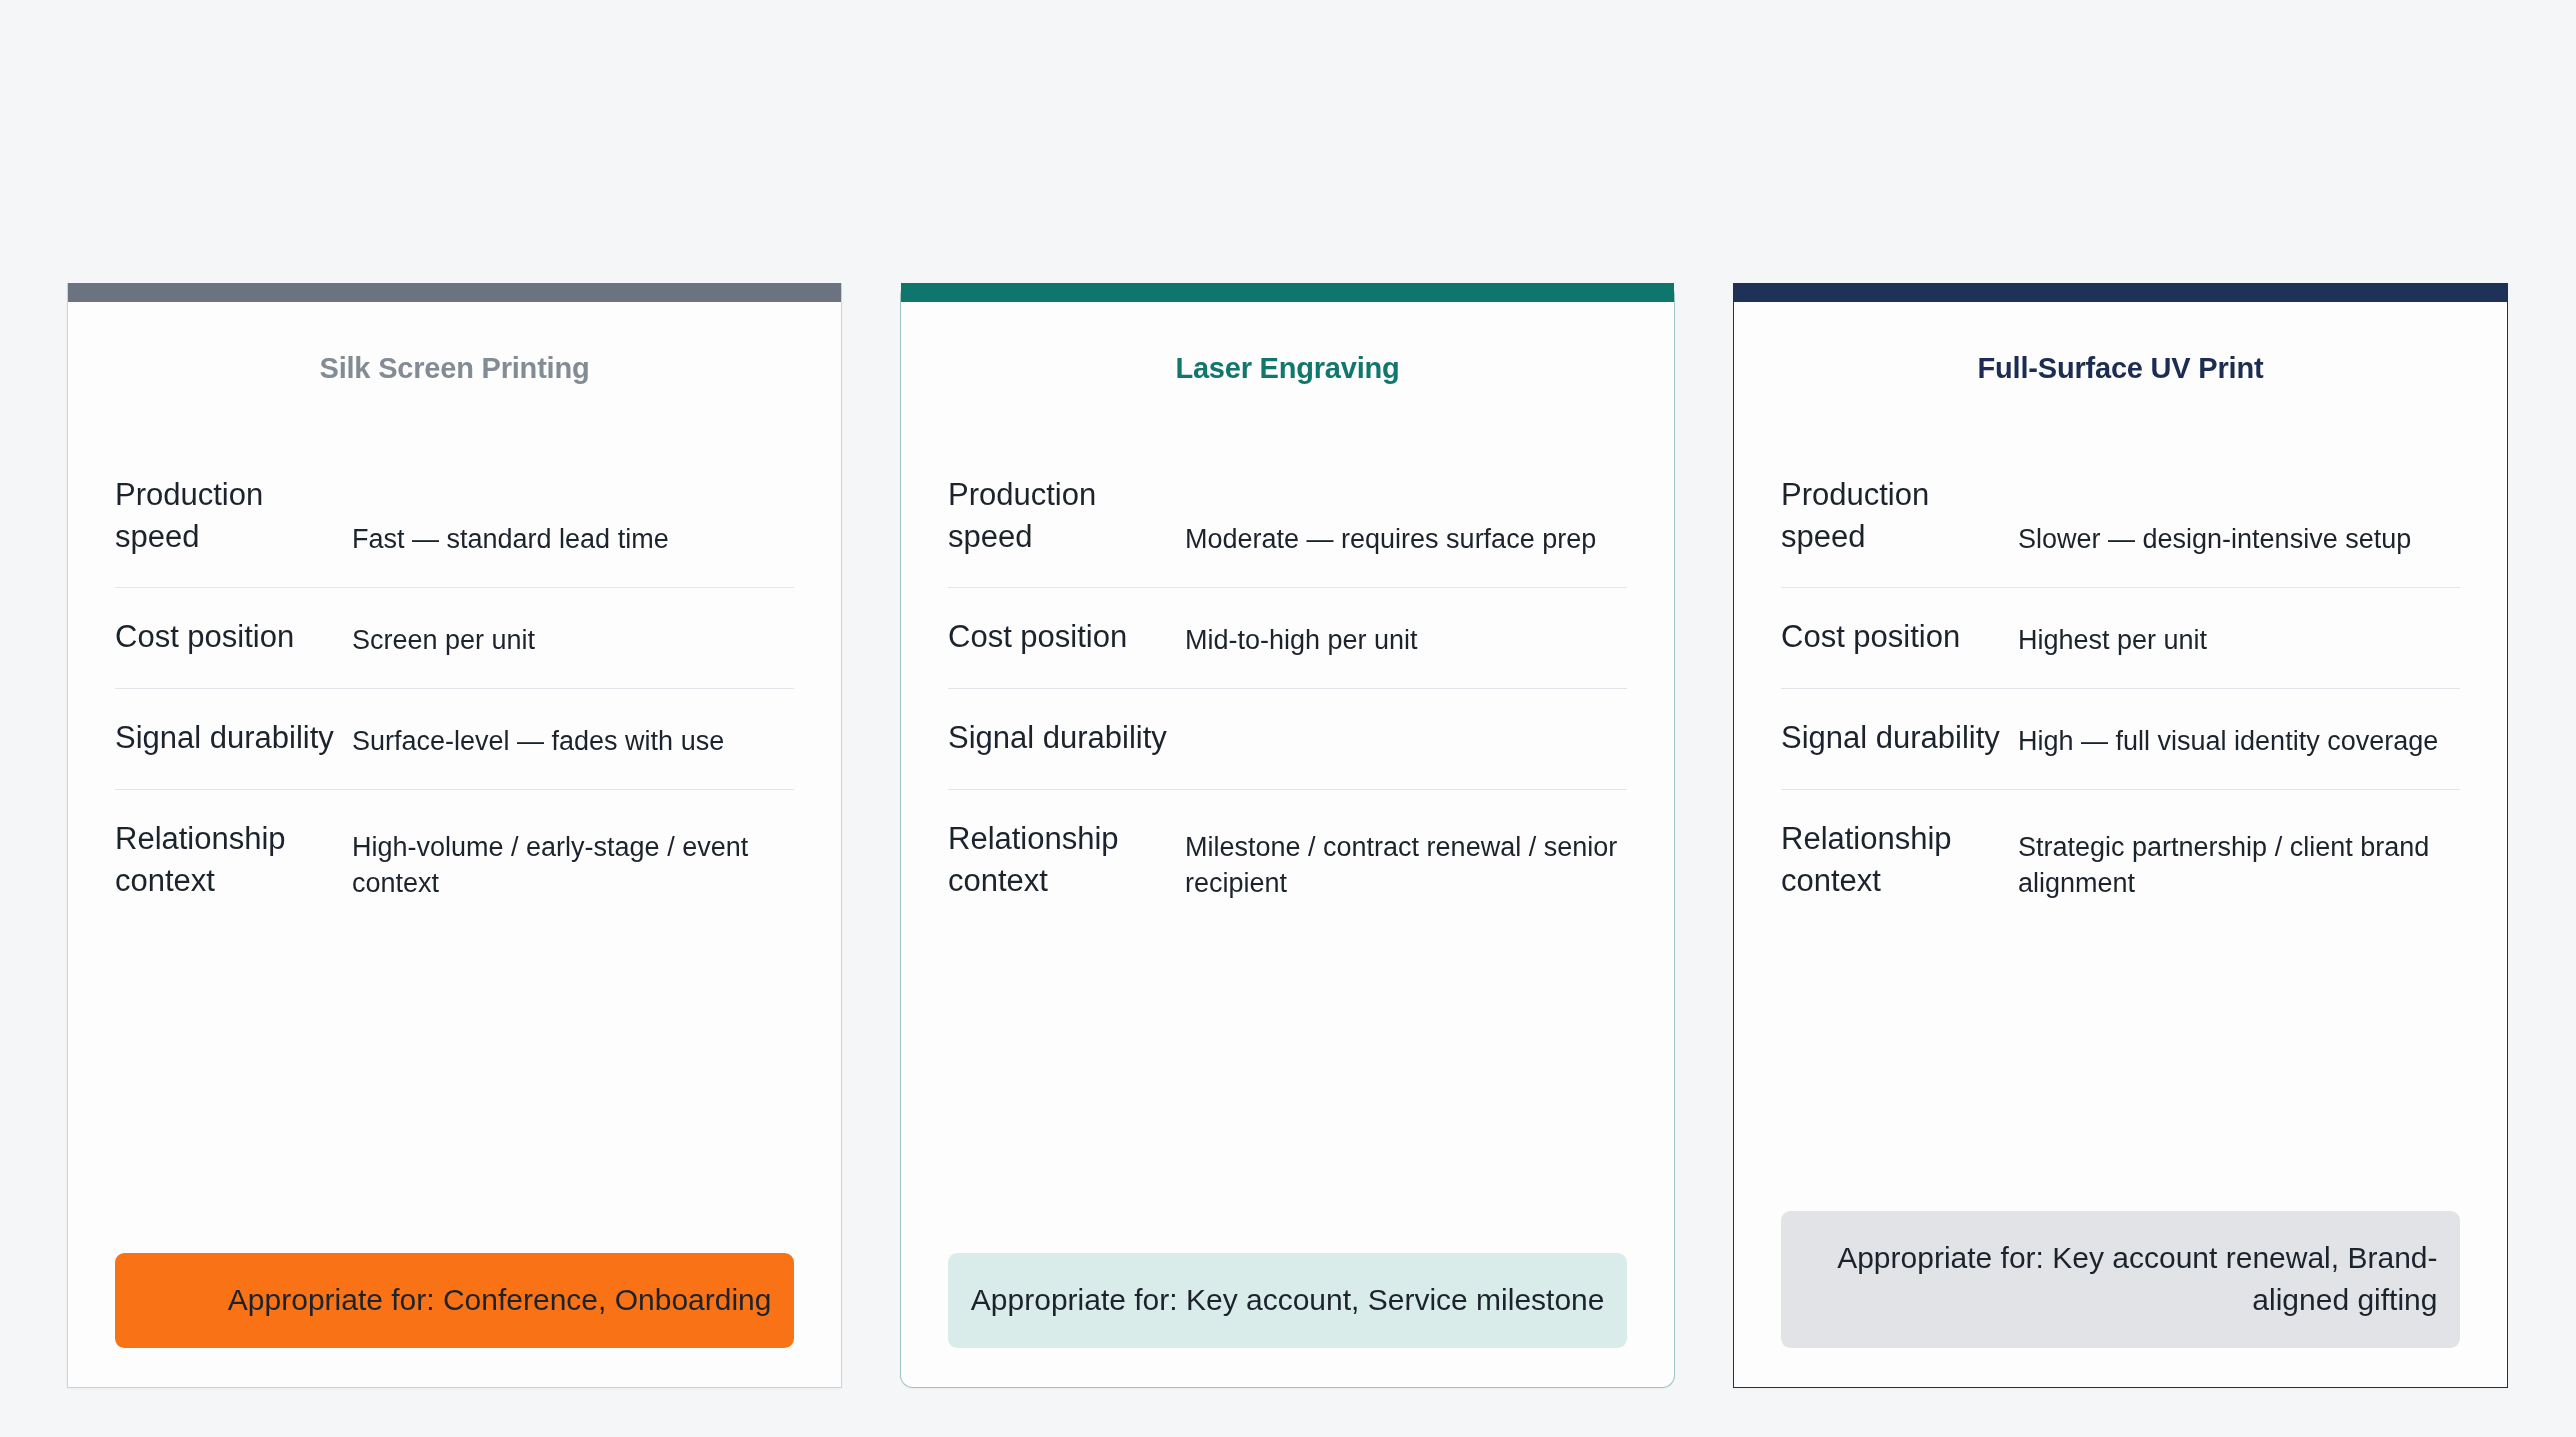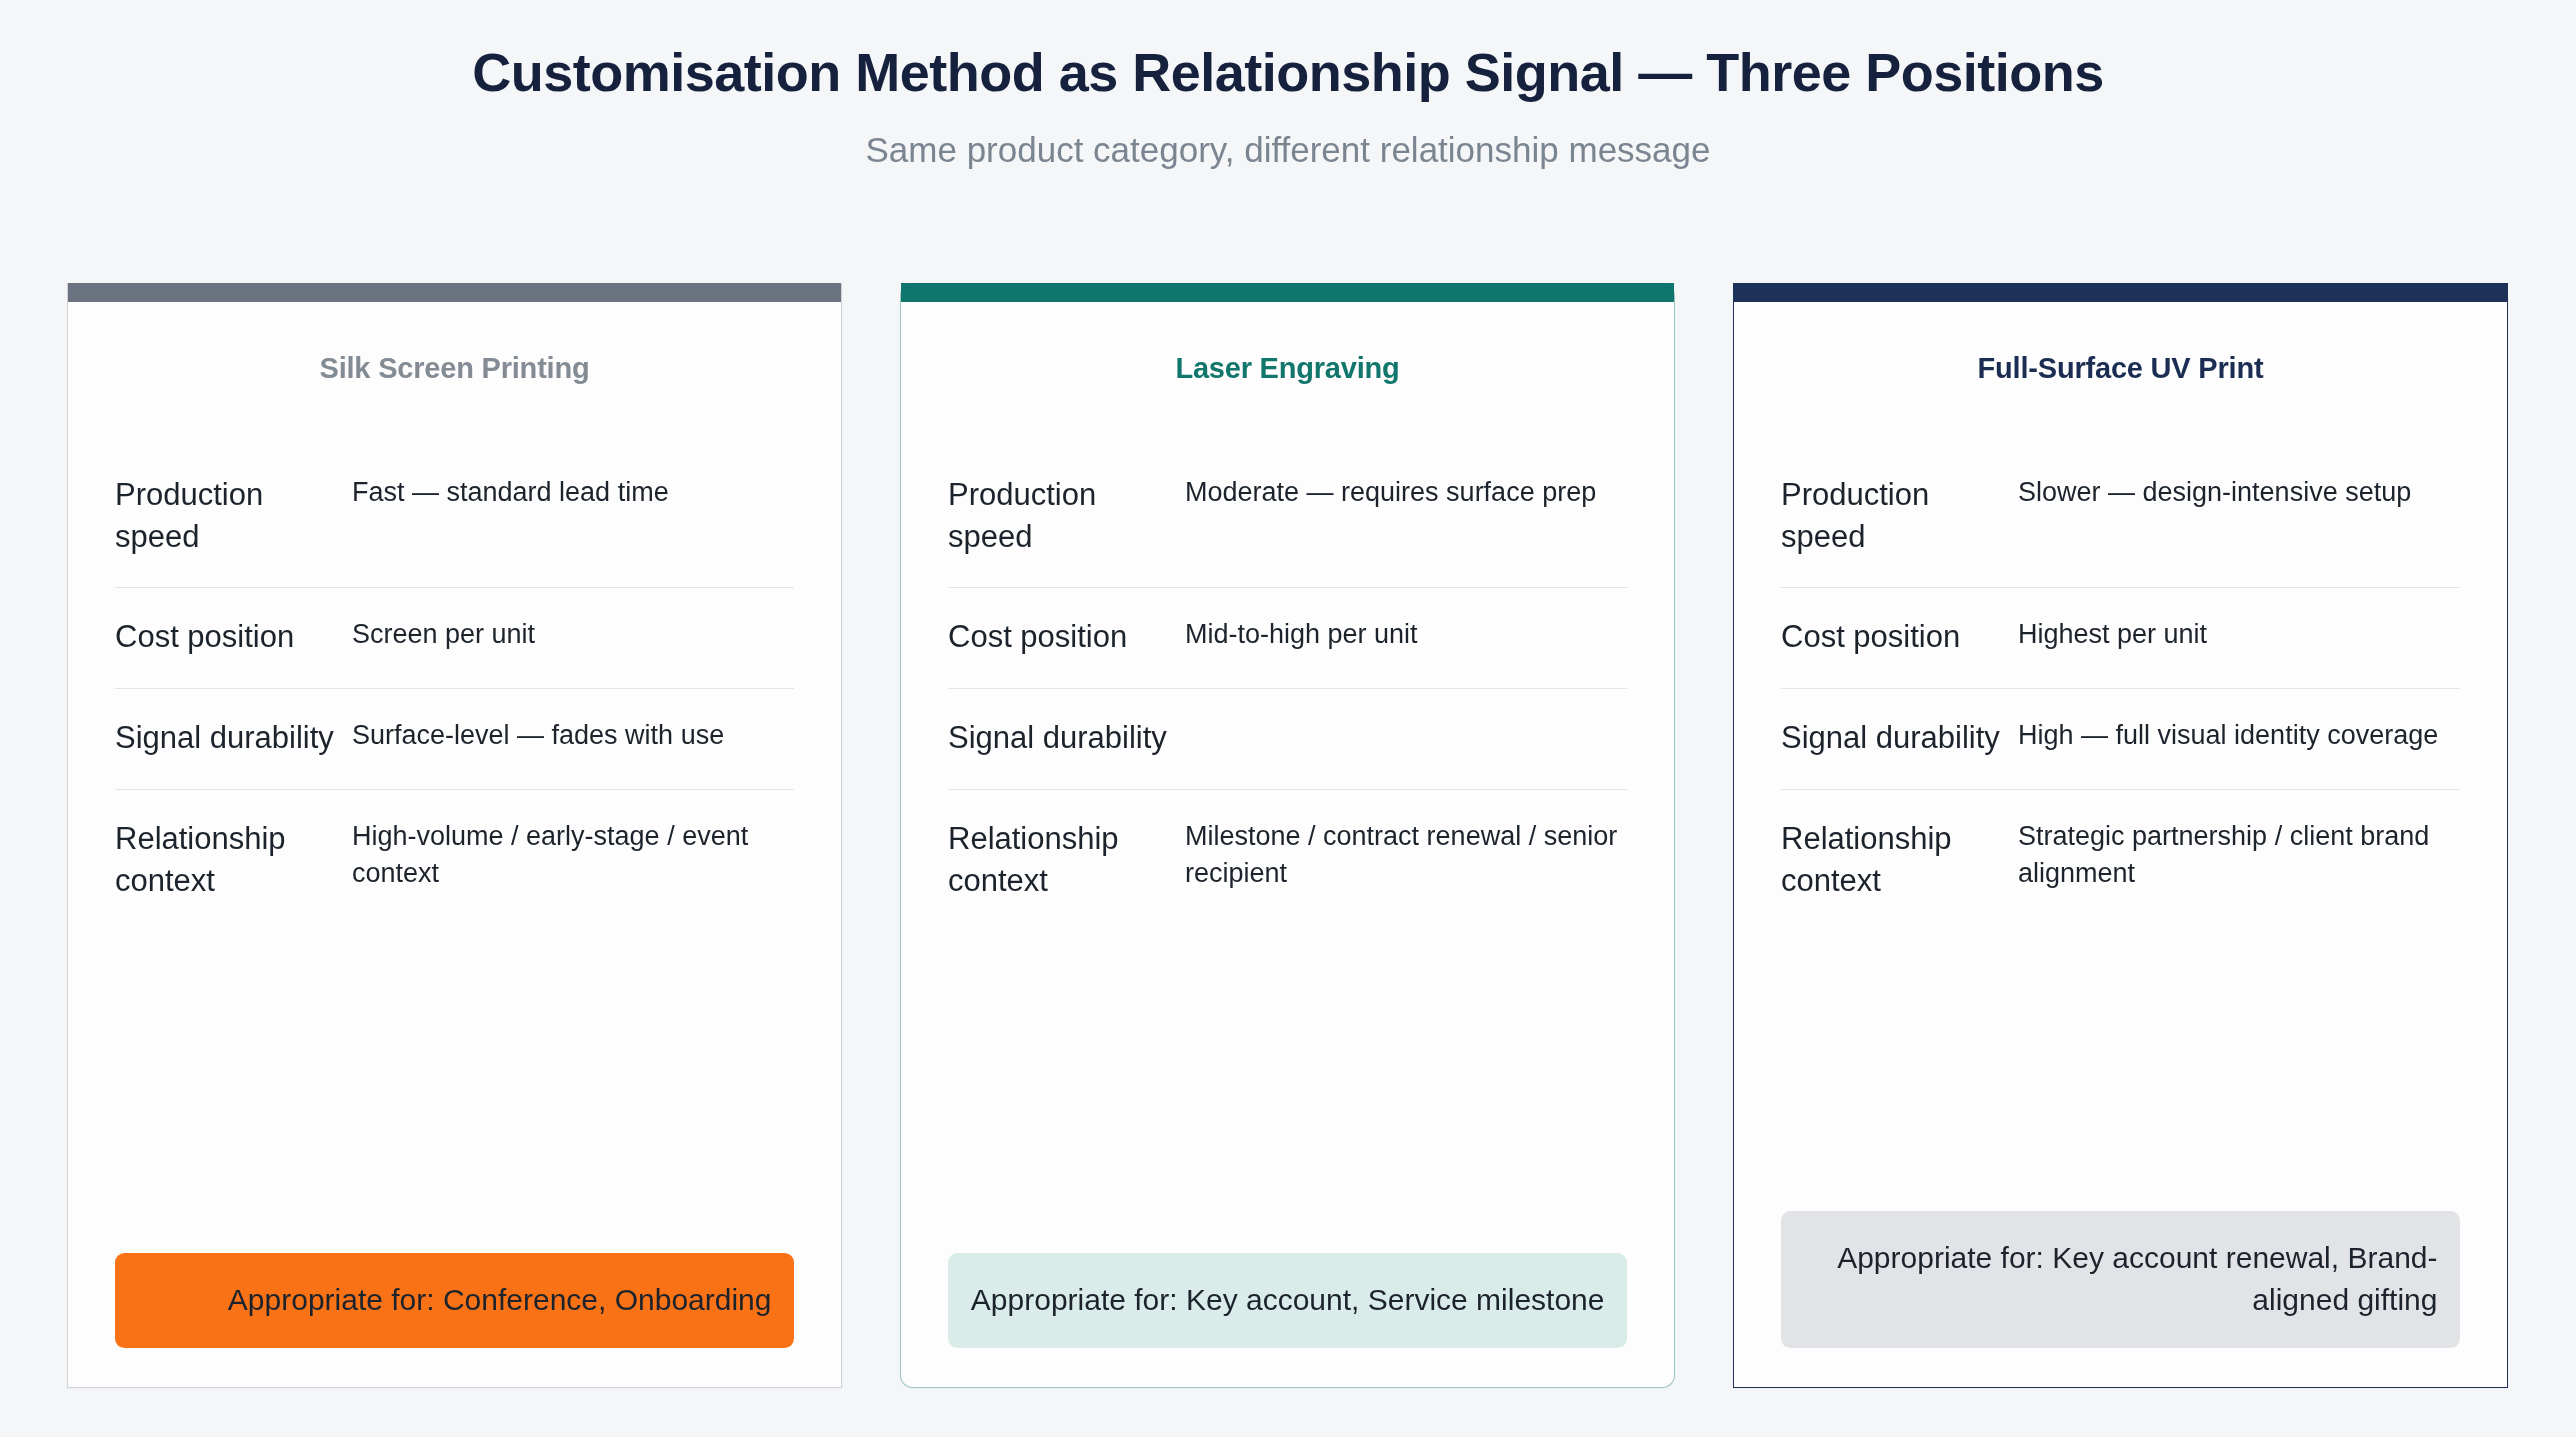--- a/index.html
+++ b/index.html
@@ -91,21 +91,21 @@
 
   
   .rows {
     display: flex;
     flex-direction: column;
     flex: 1 1 auto;
   }
 
   .row {
     display: flex;
-    align-items: flex-start;
+    align-items: flex-end;
     padding: 28px 0 30px 0;
     border-bottom: 1.9px solid #e1e4e9;
   }
 
   .row:last-of-type {
     border-bottom: none;
   }
 
   .row-label {
     width: 237px;
@@ -137,24 +137,20 @@
   
   .theme-neutral .card-title { color: #838b94; }
   .theme-teal    .card-title { color: #11766c; }
   .theme-navy    .card-title { color: #1b2d52; }
 </style>
 </head>
 <body style="background: rgb(244, 246, 248);">
 
 <div class="page">
 
-  <div class="header">
-    <div class="page-title">Customisation Method as Relationship Signal — Three Positions</div>
-    <div class="page-subtitle">Same product category, different relationship message</div>
-  </div>
 
   <div class="cards">
 
     <div class="card theme-neutral" style="border-color: rgb(207, 211, 216);">
       <div class="card-accent" style="background: rgb(107, 114, 128);"></div>
       <div class="card-body">
         <div class="card-title">Silk Screen Printing</div>
         <div class="rows">
           <div class="row">
             <div class="row-label">Production speed</div>

